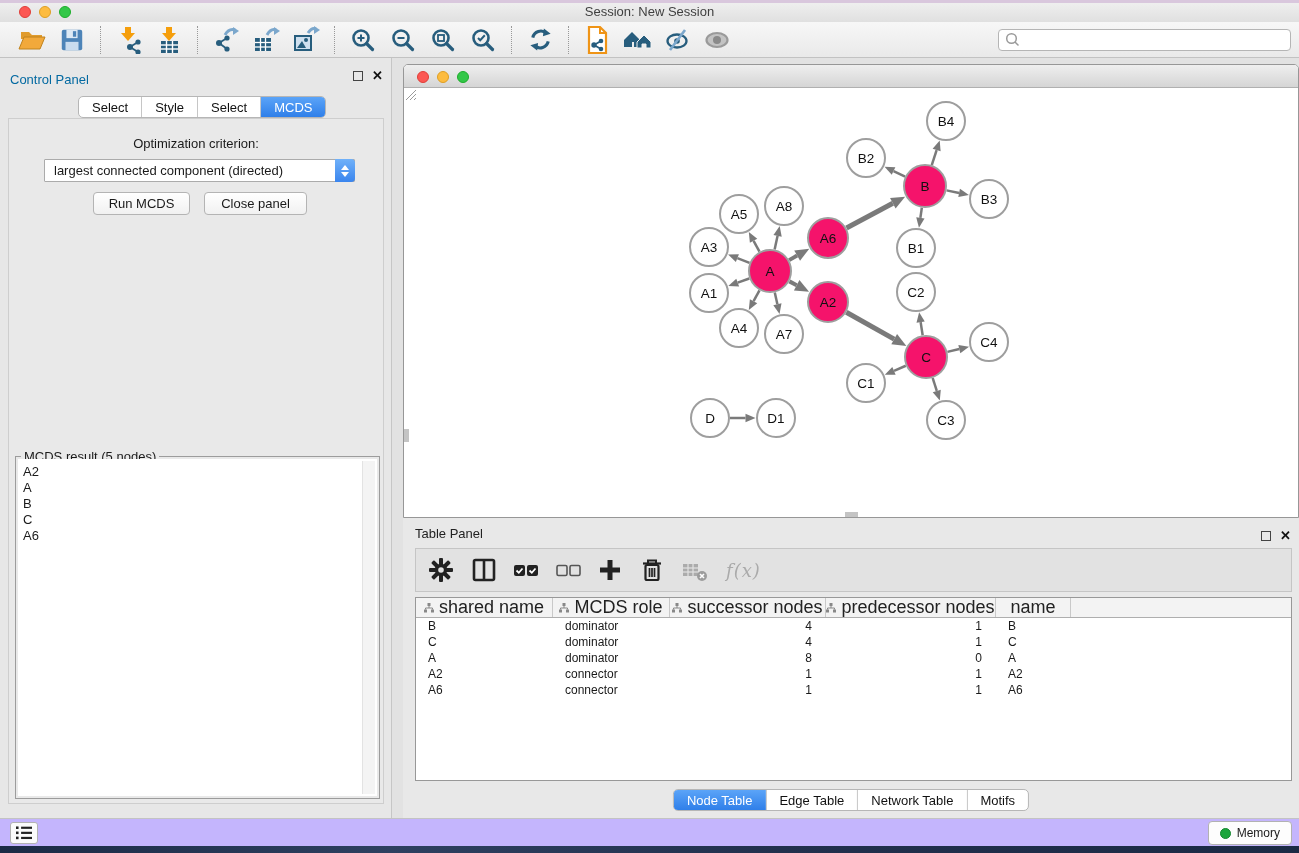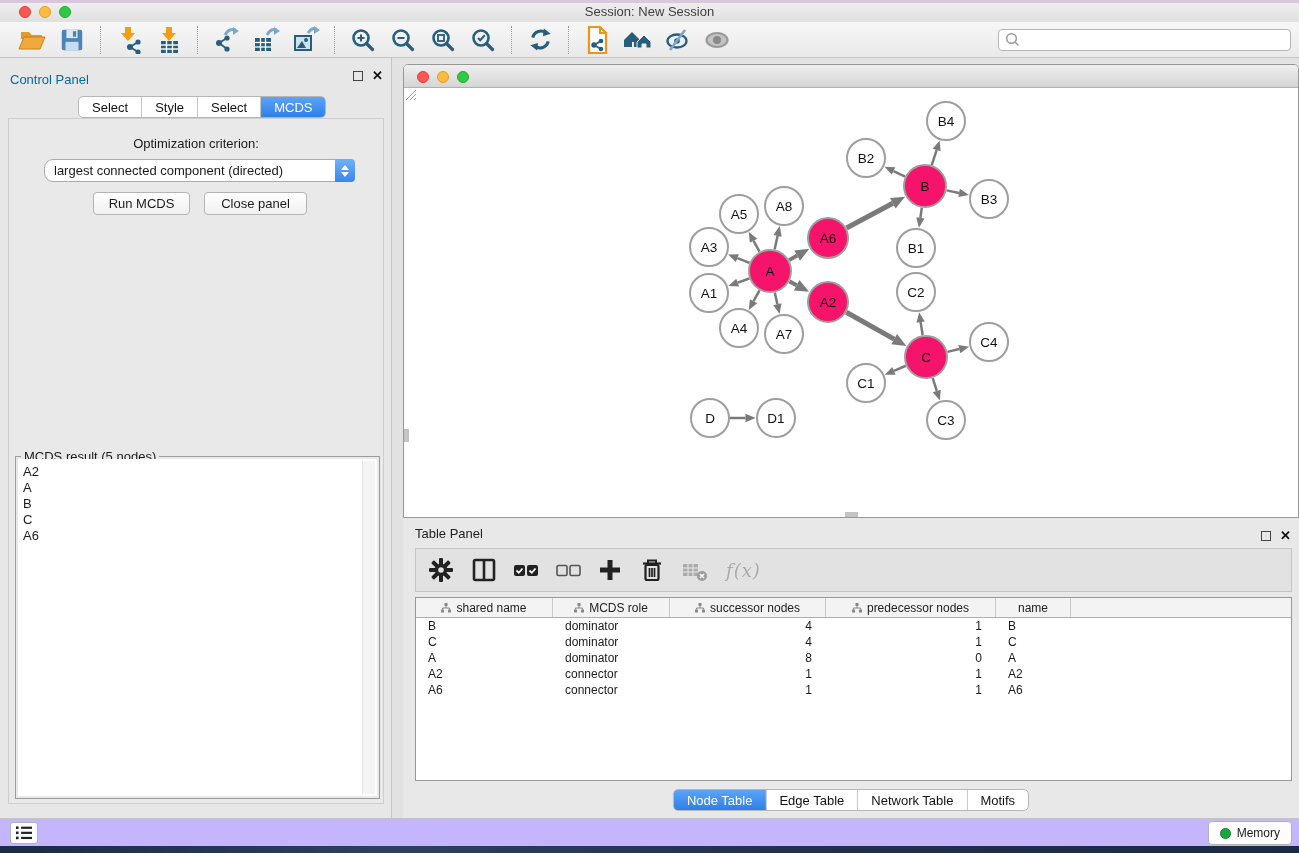--- a/index.html
+++ b/index.html
@@ -38,21 +38,21 @@
   .seg-tabs { position:absolute; display:flex; height:22px; background:#fff; border:1px solid #b6b6b6;
     border-radius:5px; overflow:hidden; }
   .cp-tabs { left:78px; top:38px; }
   .seg { display:flex; align-items:center; padding:0 13px; border-right:1px solid #c6c6c6; color:#111; }
   .seg:last-child { border-right:none; }
   .seg.active { background:linear-gradient(#5ba4f8,#2f7fe9); color:#fff; }
   .cp-body { position:absolute; left:8px; top:60px; right:7px; bottom:14px;
     border:1px solid #cecece; background:#e9e9e9; }
   .opt-label { position:absolute; top:17px; left:0; right:0; text-align:center; }
   .dropdown { position:absolute; left:35px; right:28px; top:40px; height:23px; background:#fff;
-    border:1px solid #ababab; border-radius:9px; display:flex; align-items:center; }
+    border:1px solid #ababab; border-radius:1px; display:flex; align-items:center; }
   .dropdown .val { flex:1; padding-left:9px; white-space:nowrap; overflow:hidden; }
   .stepper { width:20px; height:23px; margin:-1px -1px -1px 0; border-radius:0 4px 4px 0;
     background:linear-gradient(#70b1f9,#3a85ee); display:flex; flex-direction:column;
     align-items:center; justify-content:center; gap:2px; }
   .tri-up { width:0; height:0; border-left:4px solid transparent; border-right:4px solid transparent; border-bottom:5px solid #fff; }
   .tri-down { width:0; height:0; border-left:4px solid transparent; border-right:4px solid transparent; border-top:5px solid #fff; }
   .btn { position:absolute; top:73px; height:23px; background:linear-gradient(#ffffff,#f1f1f1);
     border:1px solid #b4b4b4; border-radius:4px; display:flex; align-items:center; justify-content:center; }
   .btn-run { left:84px; width:97px; }
   .btn-close { left:195px; width:103px; }
@@ -80,21 +80,21 @@
   .table-panel { position:absolute; left:403px; top:518px; width:896px; height:300px; background:#e8e8e8; }
   .tp-head { position:absolute; left:12px; top:8px; color:#222; }
   .tp-toolbar { position:absolute; left:12px; right:7px; top:30px; height:44px;
     background:#e2e2e2; border:1px solid #c5c5c5; display:flex; align-items:center; padding-left:12px; gap:17px; }
   .tp-ico { display:flex; align-items:center; justify-content:center; }
   .fx-label { font-family:"DejaVu Serif", serif; font-style:italic; font-size:18px; color:#aaa; letter-spacing:1px; }
   .data-table { position:absolute; left:12px; right:7px; top:79px; bottom:37px;
     background:#fff; border:1px solid #989898; overflow:hidden; }
   .thead { display:flex; height:20px; background:#f3f3f3; border-bottom:1px solid #aeaeae; }
   .th { display:flex; align-items:center; justify-content:center; gap:5px;
-    border-right:1px solid #c9c9c9; font-size:12px; color:#222; flex:0 0 auto; }
+    border-right:1px solid #c9c9c9; font-size:18px; color:#222; flex:0 0 auto; }
   .th.fill { flex:1 1 auto; border-right:none; }
   .trow { display:flex; height:16px; align-items:center; }
   .td { font-size:12px; flex:0 0 auto; white-space:nowrap; overflow:hidden; }
   .td.a-left { text-align:left; padding-left:12px; }
   .td.a-right { text-align:right; padding-right:14px; }
   .bottom-tabs { position:absolute; left:50%; transform:translateX(-50%); bottom:7px; }
 
   
   .statusbar { position:absolute; left:0; top:818px; width:100%; height:28px;
     background:#c4b5fd; border-top:1px solid #c3c3c3; }

